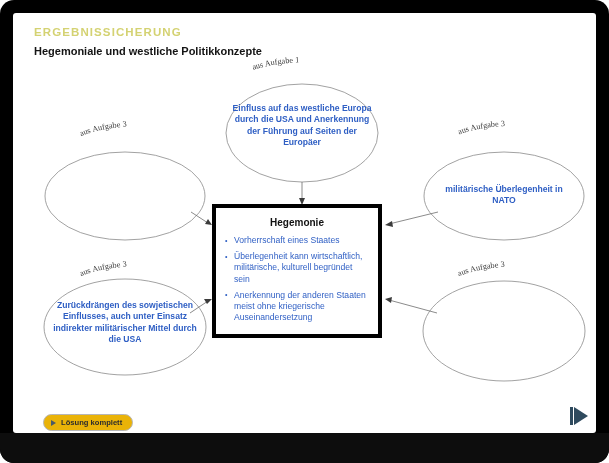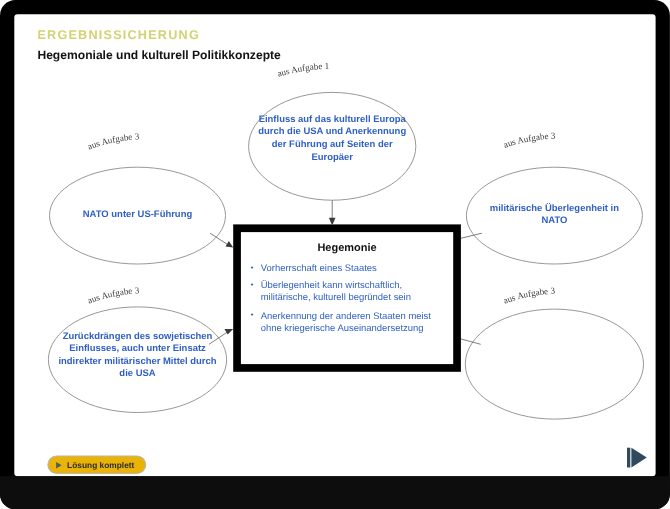--- a/index.html
+++ b/index.html
@@ -52,22 +52,22 @@
   
   .node-text{
     position:absolute;
     color:#2f5fc4;
     font-size:8.6px;font-weight:bold;line-height:11.4px;
     text-align:center;
   }
 
   
   #centerbox{
-    position:absolute;left:199px;top:191px;width:207px;height:134px;
-    background:#ffffff;border:7px solid #000000;
+    position:absolute;left:199px;top:191px;width:170px;height:134px;
+    background:#ffffff;border:4px solid #000000;
     box-sizing:border-box;
   }
   #centerbox h3{
     margin:9px 0 7px 0;text-align:center;
     font-size:10px;font-weight:bold;color:#111111;
   }
   #centerbox ul{margin:0;padding:0 9px 0 9px;list-style:none;}
   #centerbox li{
     position:relative;padding-left:9px;margin-bottom:5px;
     font-size:8.6px;font-weight:normal;line-height:11.2px;color:#2f5fc4;
@@ -103,21 +103,21 @@
   }
 </style>
 </head>
 <body>
 
 <div id="device">
 
   <div id="screen">
 
     <div id="kicker">ERGEBNISSICHERUNG</div>
-    <div id="title">Hegemoniale und kulturell Politikkonzepte</div>
+    <div id="title">Hegemoniale und westliche Politikkonzepte</div>
 
     <svg id="canvas" viewBox="0 0 583 420">
       <defs>
         <path id="arcTop" d="M 232,60 A 80,32 0 0 1 340,56"></path>
         <path id="arcLT" d="M  62,126 A 80,30 0 0 1 172,118"></path>
         <path id="arcRT" d="M 440,124 A 80,30 0 0 1 548,118"></path>
         <path id="arcLB" d="M  62,266 A 80,30 0 0 1 172,258"></path>
         <path id="arcRB" d="M 440,266 A 80,30 0 0 1 548,258"></path>
       </defs>
 
@@ -158,23 +158,22 @@
       <g>
         <line class="arr" x1="177" y1="300" x2="195" y2="288"></line>
         <polygon class="arrhead" points="199,286 194,291 191,286"></polygon>
       </g>
       <g>
         <line class="arr" x1="424" y1="300" x2="376" y2="287"></line>
         <polygon class="arrhead" points="372,286 379,284 378,290"></polygon>
       </g>
     </svg>
 
-    <div class="node-text" style="left:219px;top:90px;width:140px;">Einfluss auf das kulturell Europa durch die USA und Anerkennung der Führung auf Seiten der Europäer</div>
-
-    <div class="node-text" style="left:42px;top:176px;width:140px;">NATO unter US-Führung</div>
+    <div class="node-text" style="left:219px;top:90px;width:140px;">Einfluss auf das westliche Europa durch die USA und Anerkennung der Führung auf Seiten der Europäer</div>
+
 
     <div class="node-text" style="left:421px;top:171px;width:140px;">militärische Überlegenheit in NATO</div>
 
     <div class="node-text" style="left:37px;top:287px;width:150px;">Zurückdrängen des sowjetischen Einflusses, auch unter Einsatz indirekter militärischer Mittel durch die USA</div>
 
 
     <div id="centerbox">
       <h3>Hegemonie</h3>
       <ul>
         <li>Vorherrschaft eines Staates</li>

